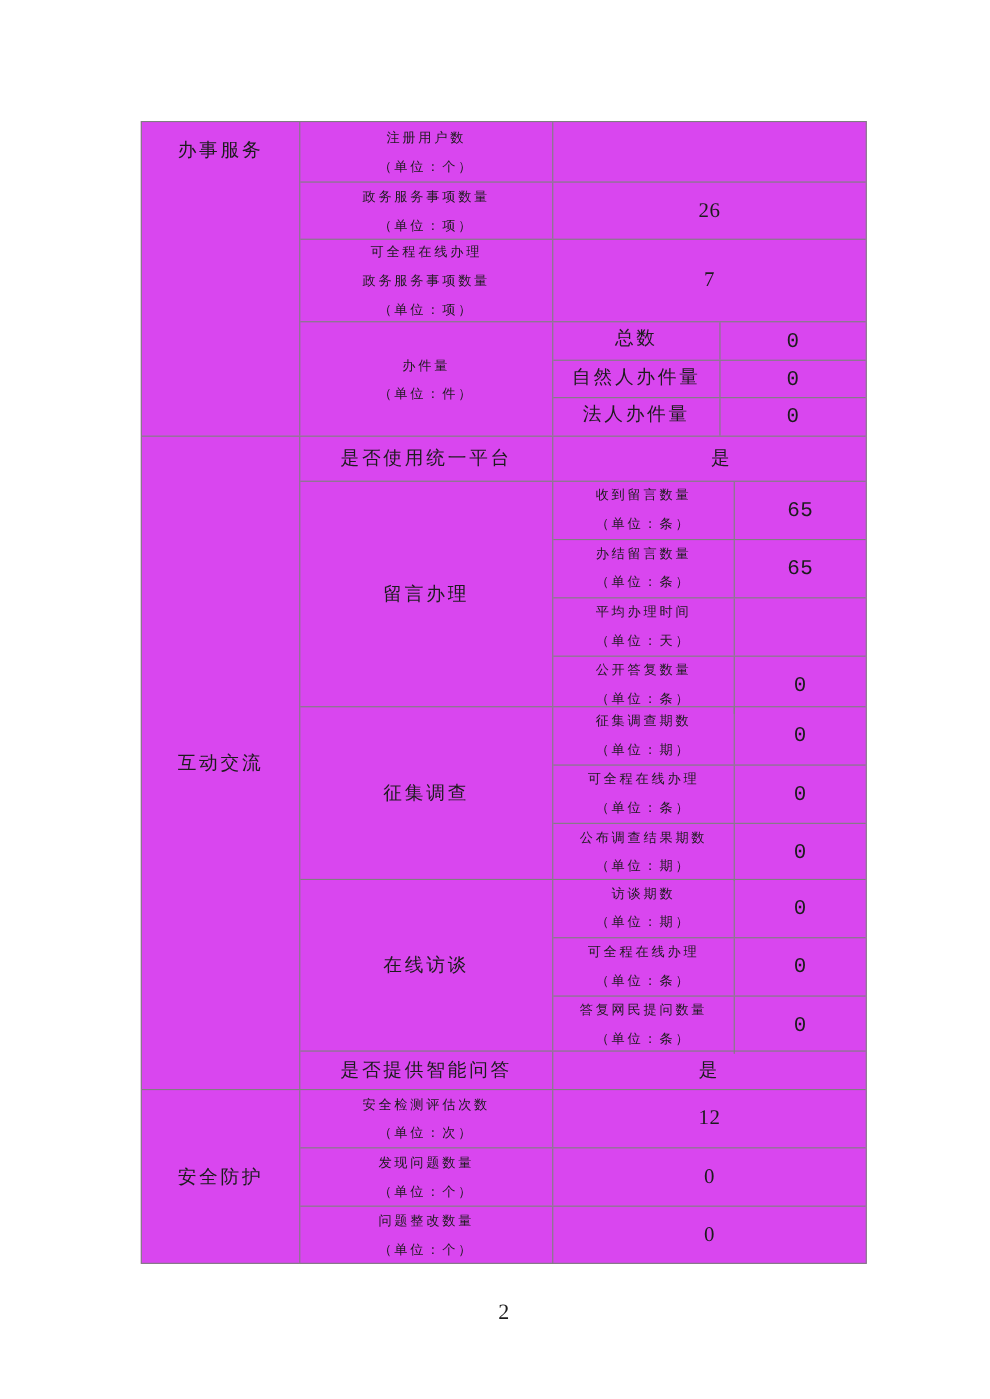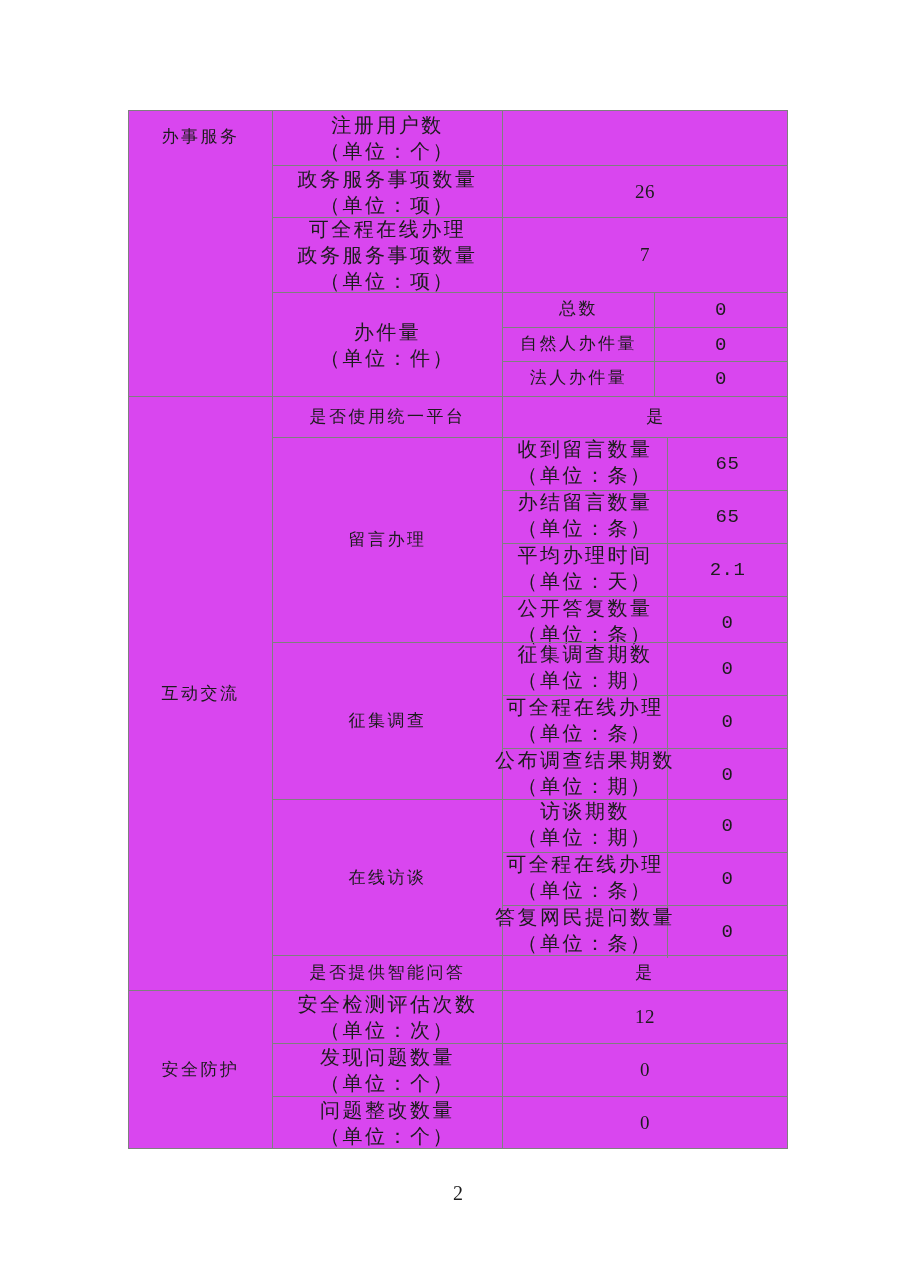--- a/index.html
+++ b/index.html
@@ -40,21 +40,21 @@
   .brow + .brow{border-top:1px solid #7f7f7f;}
   .bkey{
     box-sizing:border-box;border-right:1px solid #7f7f7f;
     display:flex;flex-direction:column;align-items:center;justify-content:center;
     text-align:center;
   }
   .w1 .bkey{flex:0 0 152px;width:152px;}   
   .w2 .bkey{flex:0 0 165px;width:165px;}   
   .bval{flex:1;display:flex;align-items:center;justify-content:center;box-sizing:border-box;}
   .zh{font-size:17px;letter-spacing:2.5px;line-height:26px;}
-  .ln{display:block;font-size:20px;letter-spacing:2.5px;line-height:26px;text-align:center;white-space:nowrap;}
+  .ln{display:block;font-size:12px;letter-spacing:2.5px;line-height:26px;text-align:center;white-space:nowrap;}
   .num{font-size:19px;letter-spacing:0.5px;}
   .h54{height:54px;} .h52{height:52px;} .h75{height:75px;} .h104{height:104px;}
   .h40{height:40px;gap:22px;} .h205{height:205px;} .h157{height:157px;} .h156{height:156px;} .h35{height:35px;justify-content:space-between;}
   .sec3{height:158px;}
   .sec3 .row{flex:1;}
   .pageno{
     position:absolute;left:128px;top:1182px;width:660px;
     text-align:center;font-size:20px;
   }
 </style>
@@ -139,21 +139,20 @@
               <div class="ln">办结留言数量</div>
               <div class="ln">（单位：条）</div>
             </div>
             <div class="bval num">65</div>
           </div>
           <div class="brow">
             <div class="bkey">
               <div class="ln">平均办理时间</div>
               <div class="ln">（单位：天）</div>
             </div>
-            <div class="bval num">2.1</div>
           </div>
           <div class="brow">
             <div class="bkey">
               <div class="ln">公开答复数量</div>
               <div class="ln">（单位：条）</div>
             </div>
             <div class="bval num">0</div>
           </div>
         </div>
       </div>

